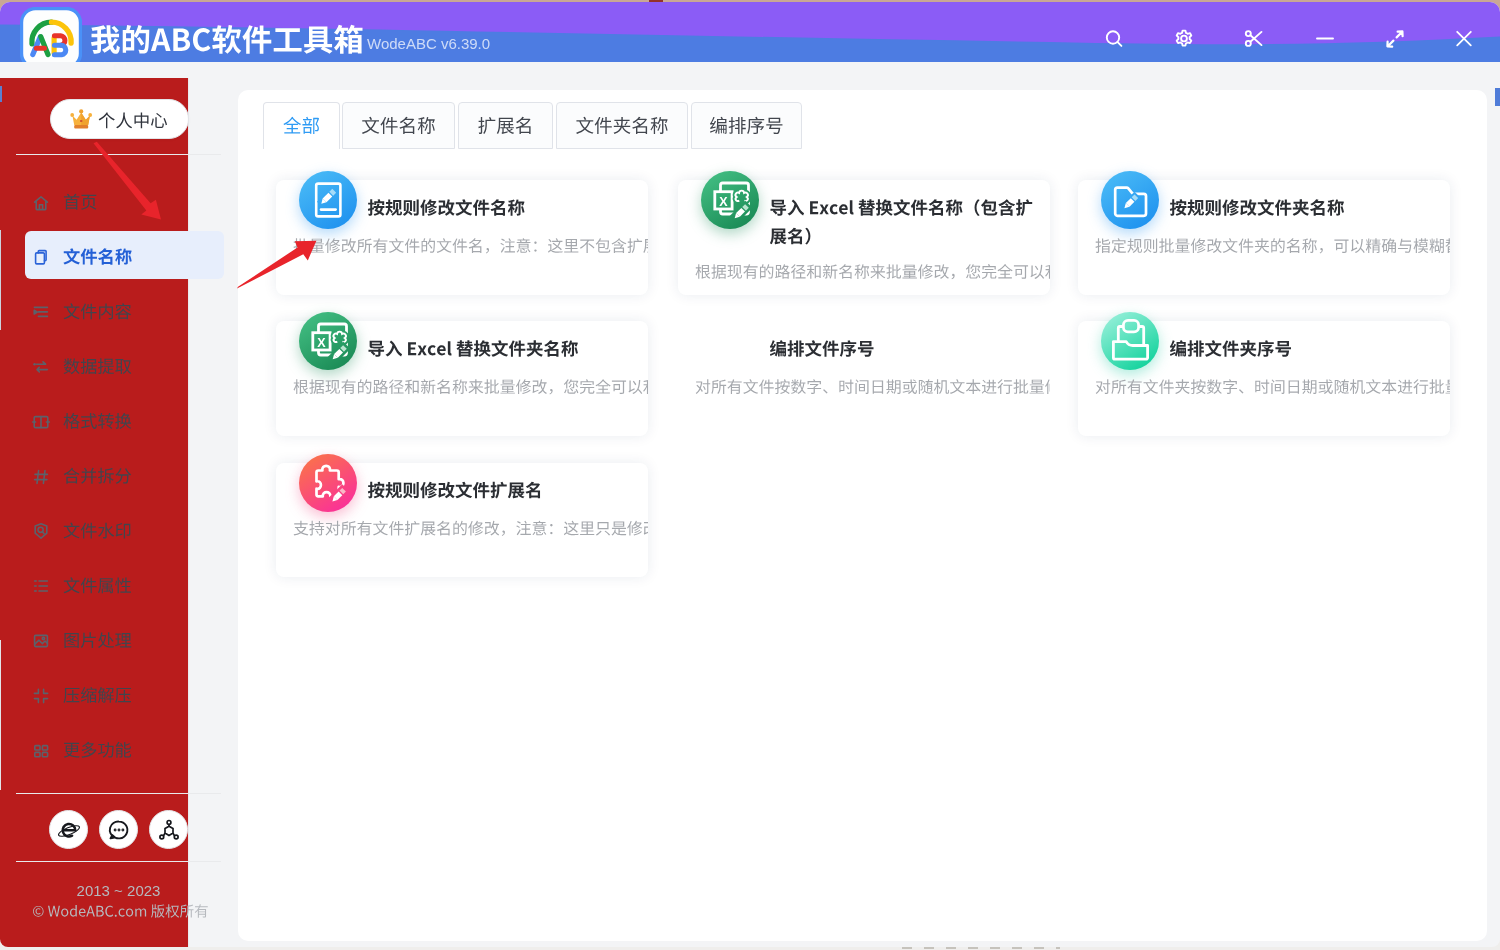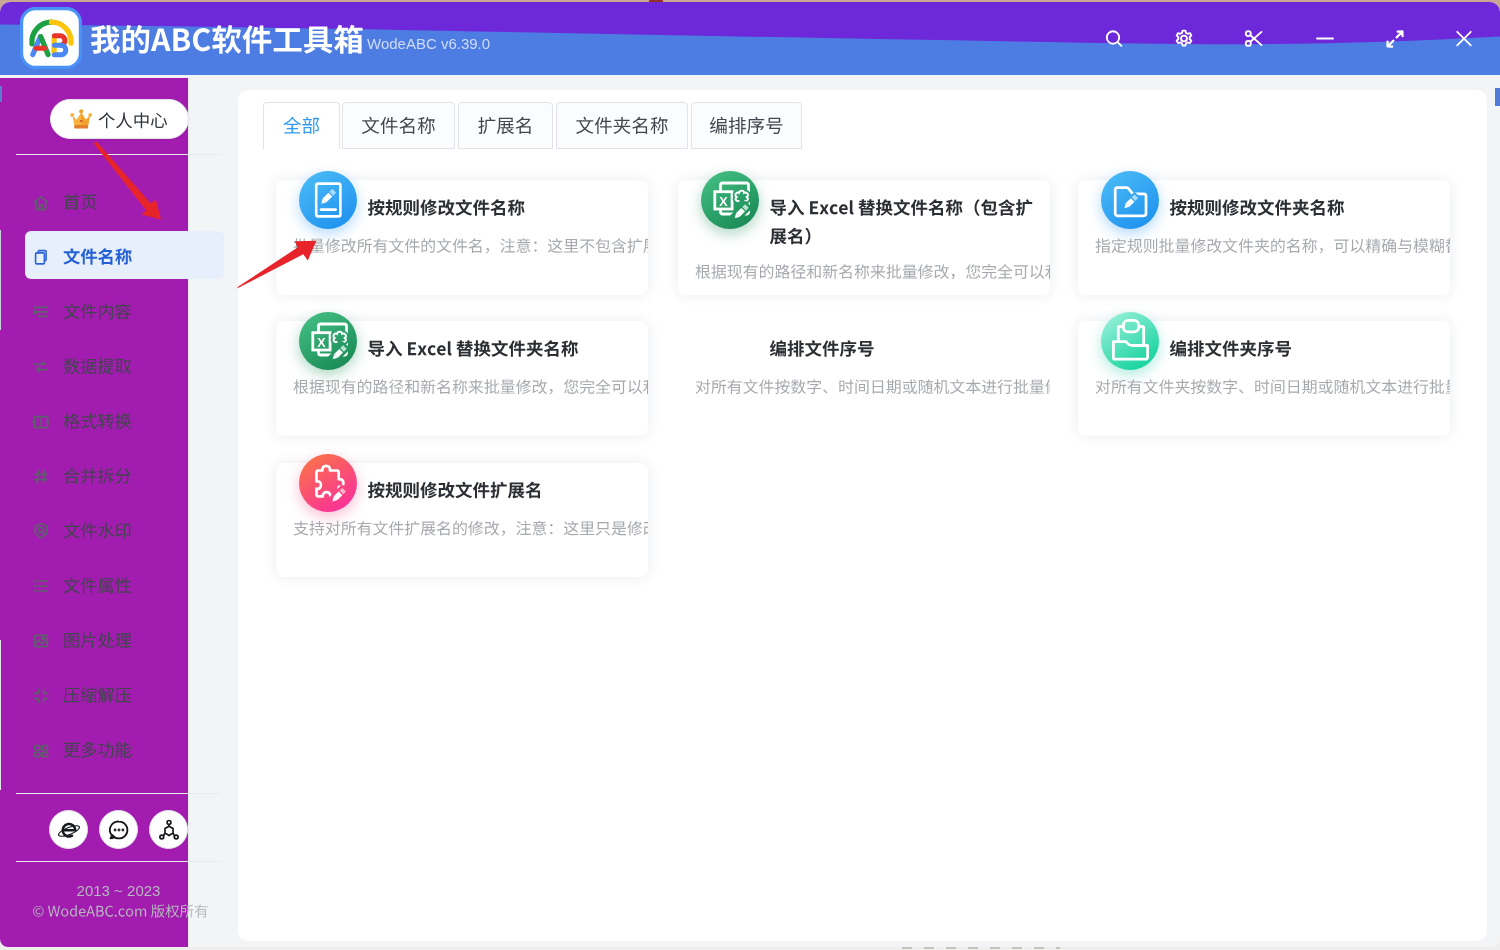--- a/index.html
+++ b/index.html
@@ -1,22 +1,22 @@
 <!DOCTYPE html>
 <html><head><meta charset="utf-8"><style>
 *{margin:0;padding:0;box-sizing:border-box}
 html,body{width:1500px;height:950px;overflow:hidden;font-family:"Liberation Sans",sans-serif}
 body{background:#efeeec;position:relative}
 #topstrip{position:absolute;left:0;top:0;width:1500px;height:14px;background:#c9a795}
 #redsliver{position:absolute;left:649px;top:0;width:14px;height:3px;background:#93322a}
 #win{position:absolute;left:0;top:2px;width:1500px;height:945px;border-radius:10px 10px 8px 8px;overflow:hidden;background:#f3f4f6}
-#header{position:absolute;left:0;top:0;width:1500px;height:73px;background:#6d28d9;overflow:hidden}
+#header{position:absolute;left:0;top:0;width:1500px;height:60px;background:#8b5cf6;overflow:hidden}
 #header .wave{position:absolute;left:0;top:0}
 #title-sub{position:absolute;left:367px;top:33px;font-size:15px;color:rgba(255,255,255,.72)}
-#sidebar{position:absolute;left:0;top:76px;width:189px;height:869px;background:#a21caf;border-right:1px solid #e9eaed}
+#sidebar{position:absolute;left:0;top:76px;width:189px;height:869px;background:#b91c1c;border-right:1px solid #e9eaed}
 #pill{position:absolute;left:50px;top:21px;width:139px;height:40px;background:#fff;border:1px solid #e3e4e7;border-radius:20px;box-shadow:0 1px 3px rgba(0,0,0,.04)}
 .sdiv{position:absolute;left:16px;width:205px;height:1px;background:#e9eaec}
 #selitem{position:absolute;left:25px;top:153px;width:199px;height:48px;background:#e7eefc;border-radius:6px}
 .circ{position:absolute;top:732px;width:39px;height:39px;border-radius:50%;background:#fff;border:1px solid #e3e4e7;display:flex;align-items:center;justify-content:center}
 #cop1{position:absolute;left:0;top:804px;width:237px;text-align:center;font-size:15px;color:#b6b9be}
 #panel{position:absolute;left:238px;top:88px;width:1249px;height:851px;background:#fff;border-radius:10px}
 .tab{position:absolute;top:12px;height:47px;background:#fbfcfd;border:1px solid #e0e3e9;border-radius:4px 4px 0 0}
 .tab.active{background:#fff;border-bottom:none}
 .card{position:absolute;width:372.5px;height:114.5px;background:#fff;border-radius:8px;box-shadow:0 0 14px rgba(25,40,90,.09)}
 #bluesliver{position:absolute;right:0;top:88px;width:5px;height:18px;background:#4f7cd8}

